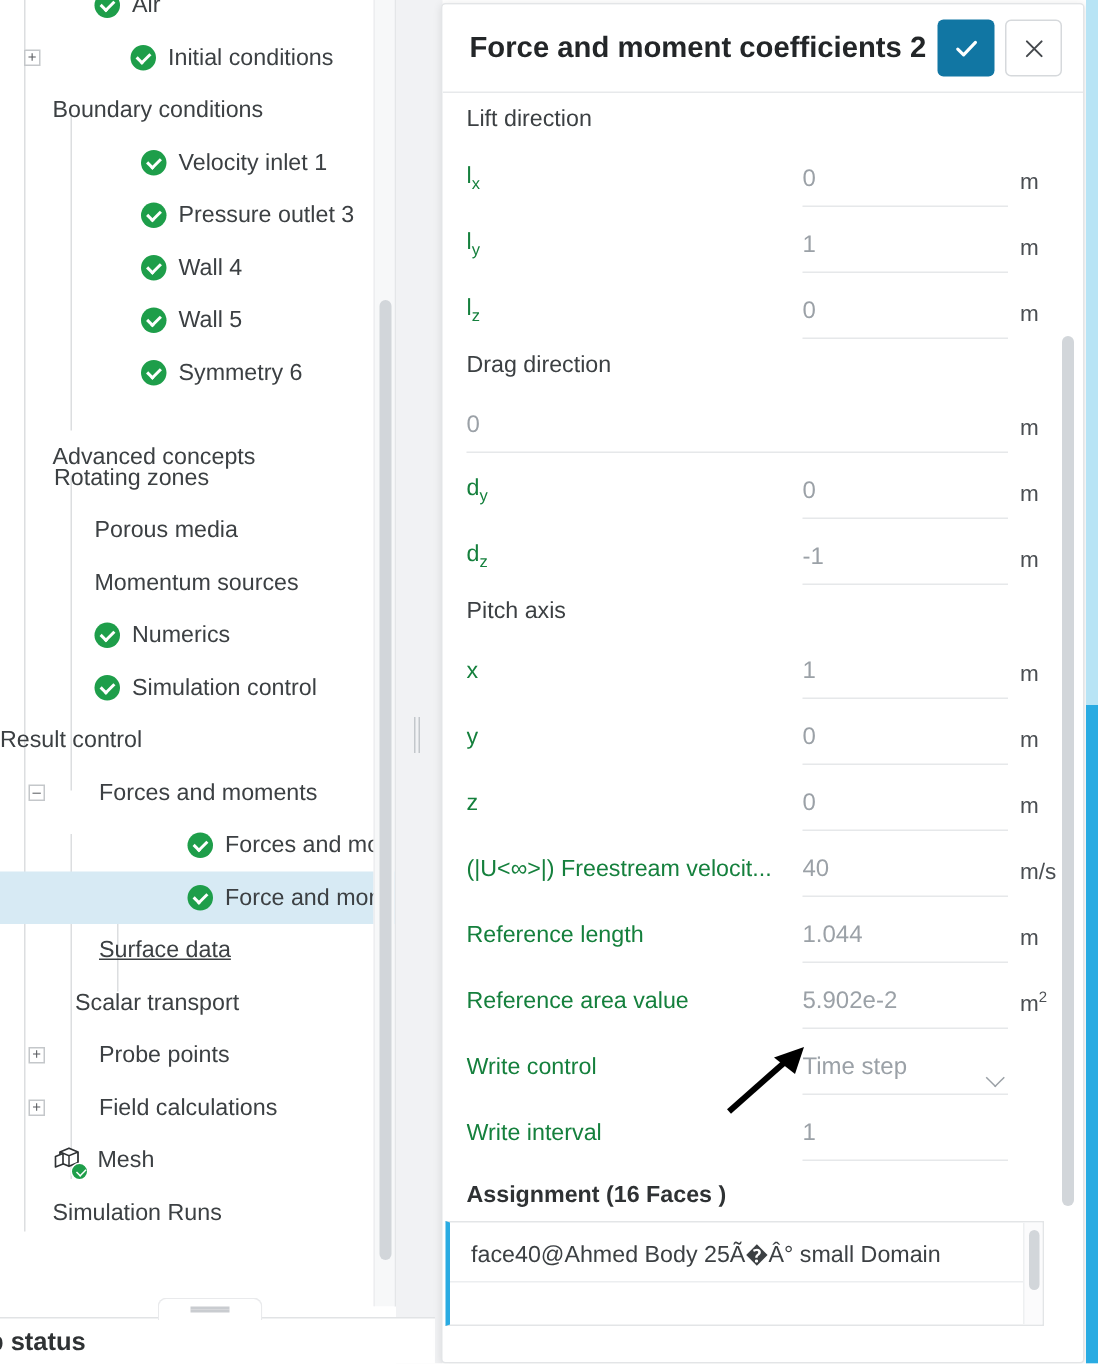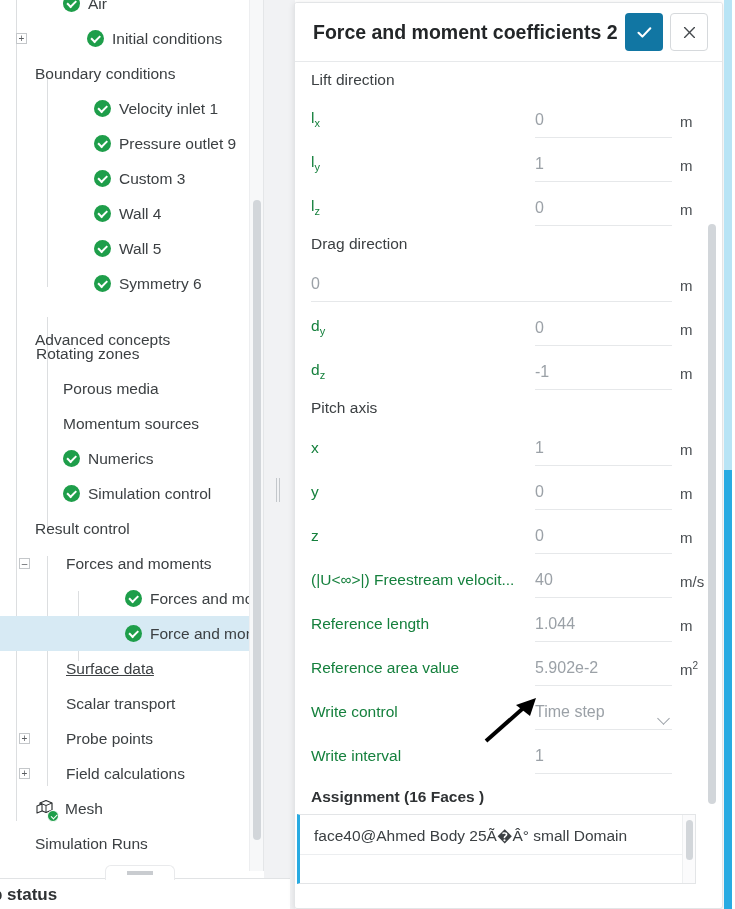--- a/index.html
+++ b/index.html
@@ -288,27 +288,21 @@
           </div>
           <div class="node">
             <div style="display: flex; align-items: center; margin-left: 94px;">
               <div class="chk"></div>
               <span class="lbl">Velocity inlet 1</span>
             </div>
           </div>
           <div class="node">
             <div style="display: flex; align-items: center; margin-left: 94px;">
               <div class="chk"></div>
-              <span class="lbl">Pressure outlet 9</span>
-            </div>
-          </div>
-          <div class="node">
-            <div style="display: flex; align-items: center; margin-left: 94px;">
-              <div class="chk"></div>
-              <span class="lbl">Custom 3</span>
+              <span class="lbl">Pressure outlet 3</span>
             </div>
           </div>
           <div class="node">
             <div style="display: flex; align-items: center; margin-left: 94px;">
               <div class="chk"></div>
               <span class="lbl">Wall 4</span>
             </div>
           </div>
           <div class="node">
             <div style="display: flex; align-items: center; margin-left: 94px;">
@@ -348,21 +342,21 @@
               <span class="lbl">Numerics</span>
             </div>
           </div>
           <div class="node">
             <div style="display: flex; align-items: center; margin-left: 63px;">
               <div class="chk"></div>
               <span class="lbl">Simulation control</span>
             </div>
           </div>
           <div class="node">
-            <div style="display: flex; align-items: center; margin-left: 35px;">
+            <div style="display: flex; align-items: center; ">
               <span class="lbl" style="margin-left: 0px;">Result control</span>
             </div>
           </div>
           <div class="node">
             <div class="expander" style="left: 19px;">–</div>
             <div style="display: flex; align-items: center; margin-left: 66px;">
               <span class="lbl" style="margin-left: 0px;">Forces and moments</span>
             </div>
           </div>
           <div class="node">
@@ -376,21 +370,21 @@
               <div class="chk"></div>
               <span class="lbl">Force and mom...</span>
             </div>
           </div>
           <div class="node">
             <div style="display: flex; align-items: center; margin-left: 66px;">
               <span class="lbl" style="margin-left: 0px; text-decoration: underline;">Surface data</span>
             </div>
           </div>
           <div class="node">
-            <div style="display: flex; align-items: center; margin-left: 66px;">
+            <div style="display: flex; align-items: center; margin-left: 50px;">
               <span class="lbl" style="margin-left: 0px;">Scalar transport</span>
             </div>
           </div>
           <div class="node">
             <div class="expander" style="left: 19px;">+</div>
             <div style="display: flex; align-items: center; margin-left: 66px;">
               <span class="lbl" style="margin-left: 0px;">Probe points</span>
             </div>
           </div>
           <div class="node">

